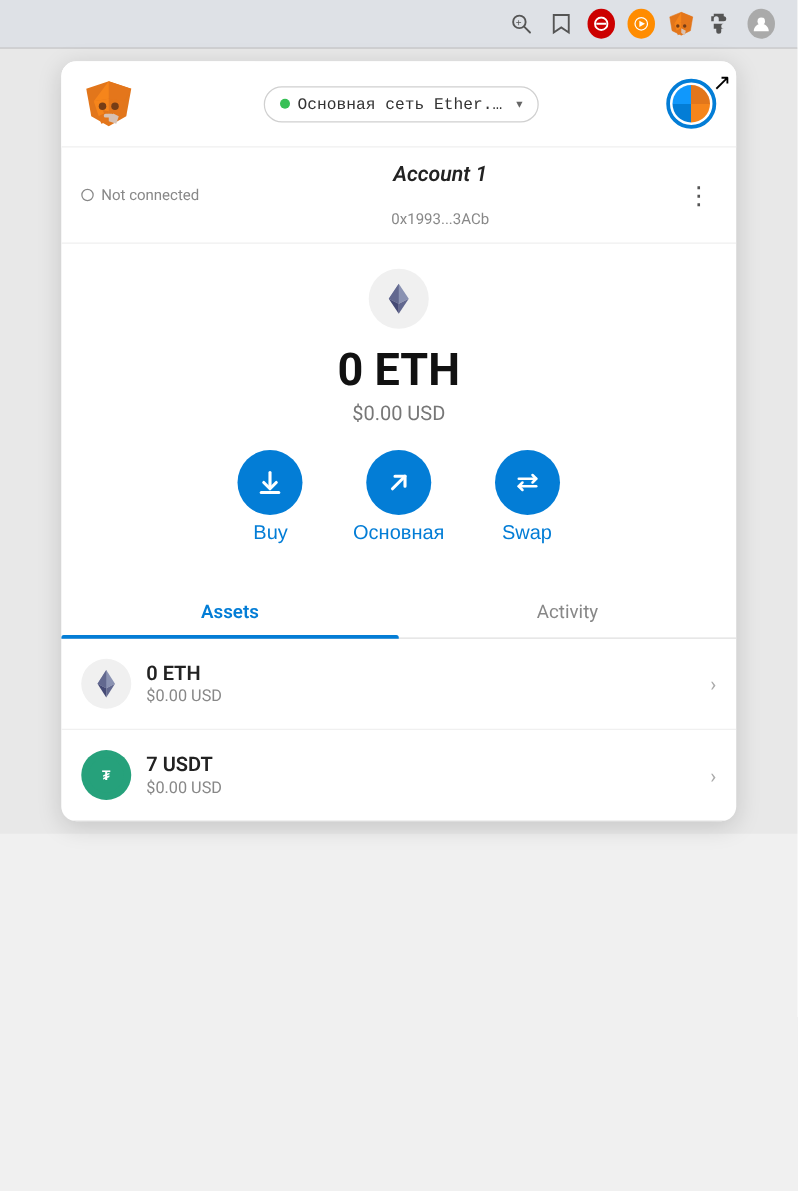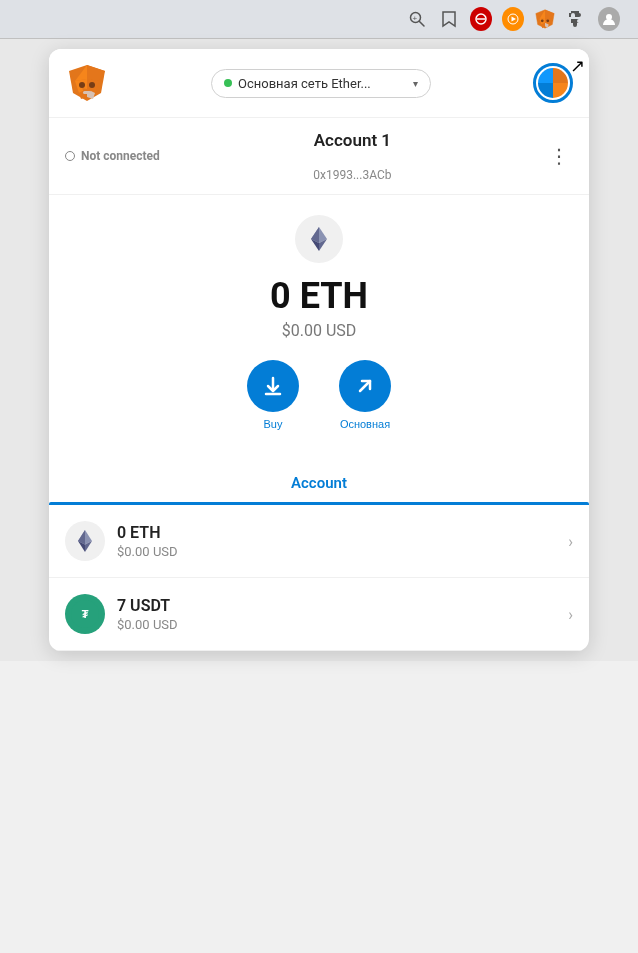--- a/index.html
+++ b/index.html
@@ -104,20 +104,21 @@
       background: #37c056;
       flex-shrink: 0;
     }
     .network-name {
       font-size: 13px;
       color: #333;
       flex: 1;
       white-space: nowrap;
       overflow: hidden;
       text-overflow: ellipsis;
+      font-family: Liberation Mono, monospace;
     }
     .network-chevron {
       color: #666;
       font-size: 10px;
     }
     .account-avatar-container {
       position: relative;
     }
     .account-avatar-ring {
       width: 40px;
@@ -148,35 +149,35 @@
       align-items: center;
       justify-content: space-between;
       border-bottom: 1px solid #f0f0f0;
     }
     .not-connected {
       display: flex;
       align-items: center;
       gap: 6px;
       color: #888;
       font-size: 12px;
-      font-weight: bold;
     }
     .not-connected-dot {
       width: 10px;
       height: 10px;
       border-radius: 50%;
       border: 1.5px solid #888;
     }
     .account-name-block {
       text-align: center;
     }
     .account-name {
       font-size: 17px;
       font-weight: 600;
       color: #222;
+      font-style: italic;
     }
     .account-address {
       font-size: 12px;
       color: #888;
       margin-top: 18px;
     }
     .account-menu-btn {
       cursor: pointer;
       color: #555;
       font-size: 20px;
@@ -234,21 +235,21 @@
       height: 52px;
       border-radius: 50%;
       background: #037DD6;
       display: flex;
       align-items: center;
       justify-content: center;
       color: white;
       font-size: 22px;
     }
     .action-btn-label {
-      font-size: 11px;
+      font-size: 16px;
       color: #037DD6;
     }
 
     
     .tabs-bar {
       display: flex;
       border-bottom: 1px solid #e0e0e0;
       margin-top: 8px;
     }
     .tab {
@@ -490,26 +491,40 @@
       <button class="action-btn">
         <div class="action-btn-circle">
           <svg width="22" height="22" viewBox="0 0 22 22" fill="none">
             <line x1="6" y1="16" x2="16" y2="6" stroke="white" stroke-width="2.5" stroke-linecap="round"></line>
             <polyline points="8,6 16,6 16,14" stroke="white" stroke-width="2.5" fill="none" stroke-linecap="round" stroke-linejoin="round"></polyline>
           </svg>
         </div>
         <span class="action-btn-label">Основная</span>
       </button>
 
+      <button class="action-btn">
+        <div class="action-btn-circle">
+          <svg width="22" height="22" viewBox="0 0 22 22" fill="none">
+            <polyline points="4,8 18,8" stroke="white" stroke-width="2" stroke-linecap="round"></polyline>
+            <polyline points="15,5 18,8 15,11" stroke="white" stroke-width="2" fill="none" stroke-linecap="round" stroke-linejoin="round"></polyline>
+            <polyline points="18,14 4,14" stroke="white" stroke-width="2" stroke-linecap="round"></polyline>
+            <polyline points="7,11 4,14 7,17" stroke="white" stroke-width="2" fill="none" stroke-linecap="round" stroke-linejoin="round"></polyline>
+          </svg>
+        </div>
+        <span class="action-btn-label">Swap</span>
+      </button>
     </div>
   </div>
 
   <div class="tabs-bar">
     <div class="tab active">
-      <span>Account</span>
+      <span>Assets</span>
+    </div>
+    <div class="tab">
+      <span>Activity</span>
     </div>
   </div>
 
   <div class="asset-list">
 
     <div class="asset-item">
       <div class="asset-logo" style="background:#f0f0f0;">
         <svg width="26" height="26" viewBox="0 0 26 26">
           <polygon points="13,2 20,13 13,16.5 6,13" fill="#8a92b2"></polygon>
           <polygon points="13,16.5 20,13 13,24" fill="#62688f"></polygon>

